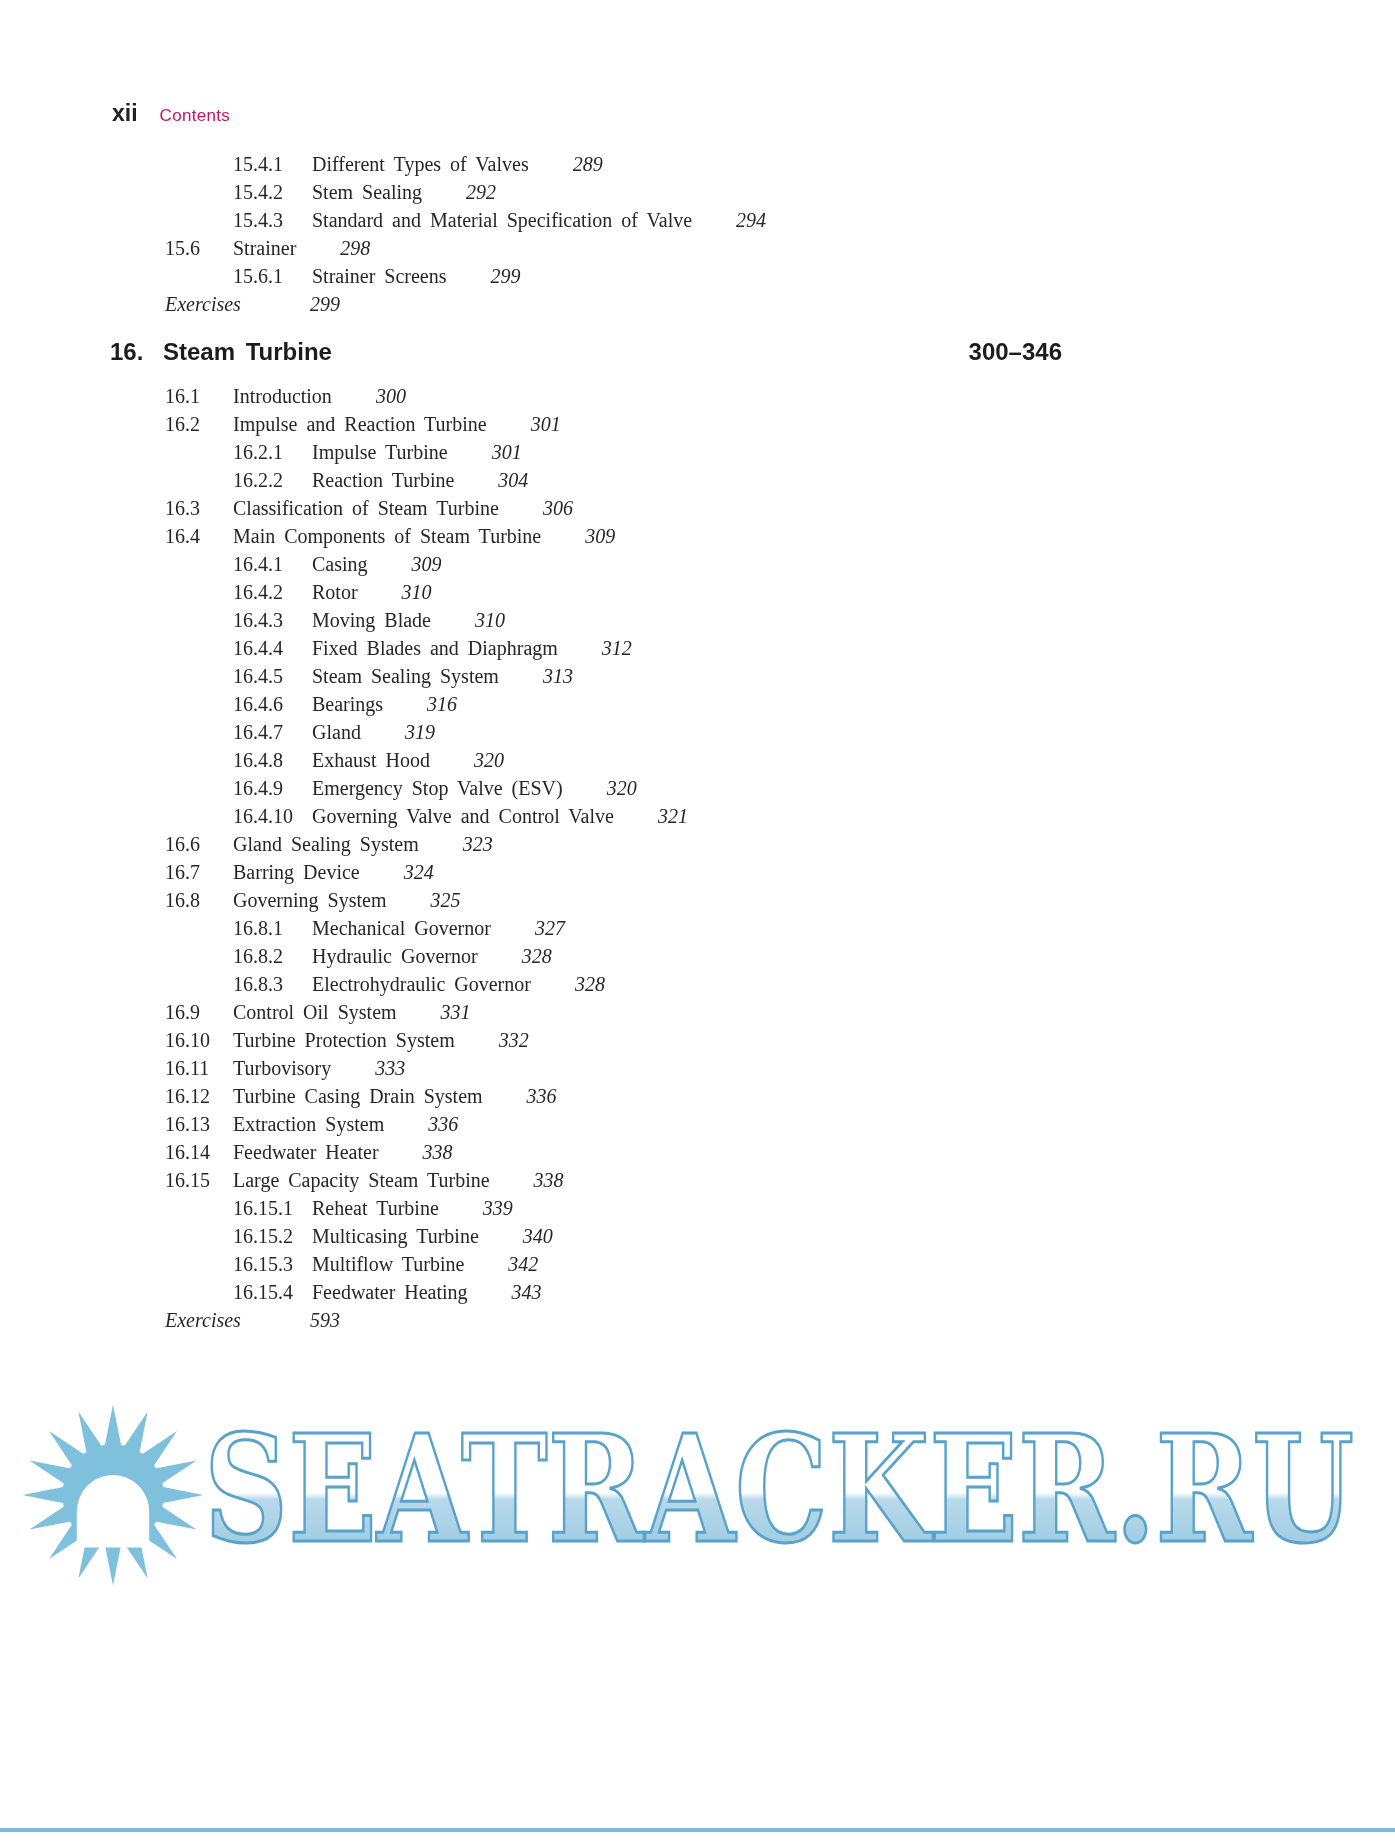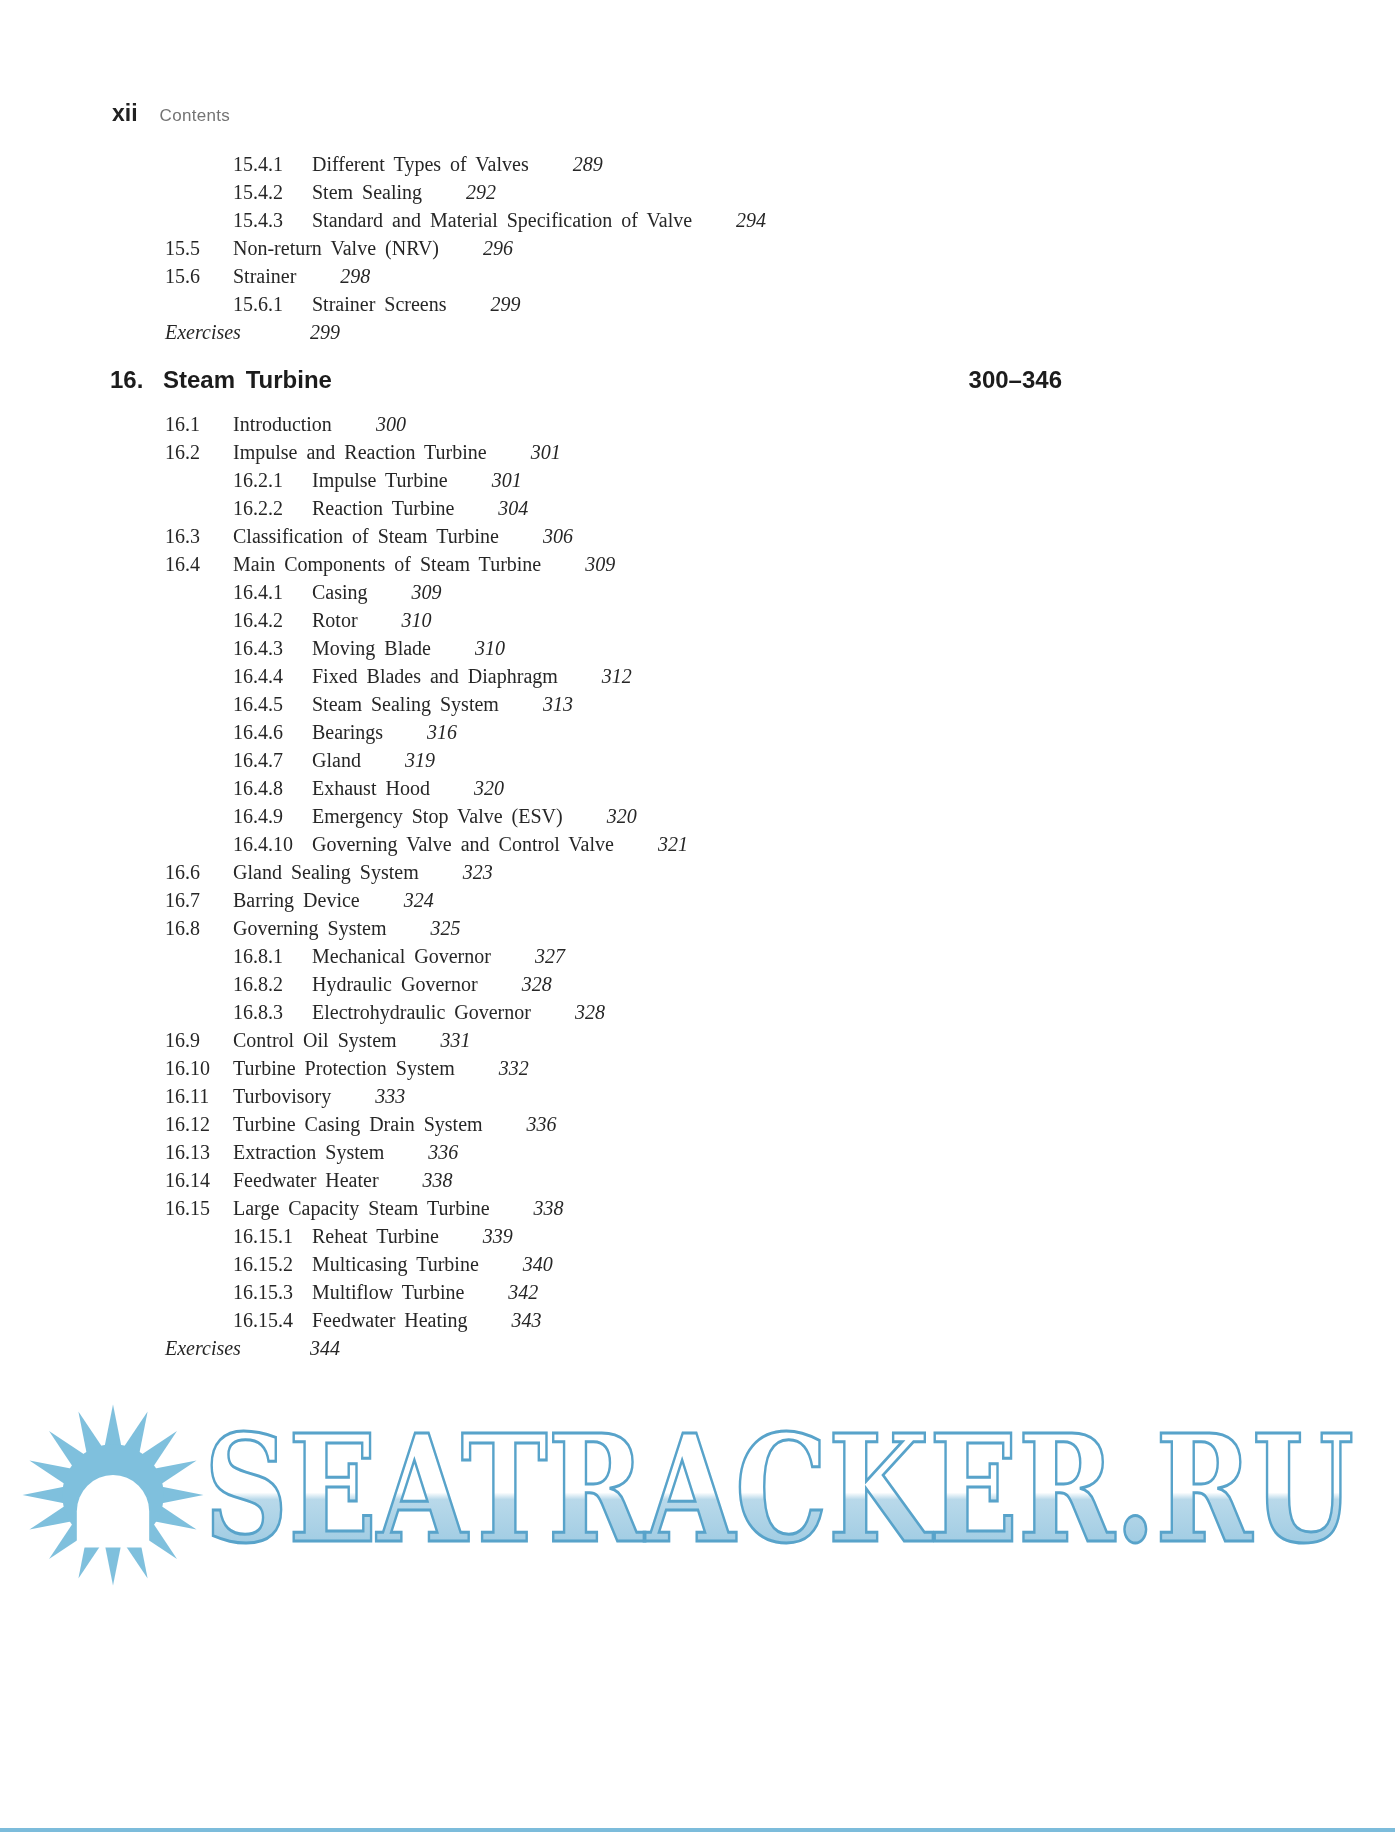--- a/index.html
+++ b/index.html
@@ -5,21 +5,21 @@
   html,body{margin:0;padding:0;}
   body{
     width:1395px;height:1848px;background:#ffffff;position:relative;
     font-family:"Liberation Serif", serif;color:#262626;overflow:hidden;
   }
   .running-head{
     position:absolute;left:112px;top:100px;display:flex;align-items:baseline;gap:22px;
     font-family:"Liberation Sans", sans-serif;
   }
   .folio{font-size:23px;font-weight:bold;color:#222;}
-  .head-label{font-size:17px;color:#737373;letter-spacing:.3px;}
+  .head-label{font-size:17px;color:#be185d;letter-spacing:.3px;}
   .content{
     position:absolute;left:110px;top:150px;width:968px;
     font-size:20px;word-spacing:4px;
   }
   .entry{display:flex;align-items:flex-start;line-height:28px;white-space:nowrap;}
   .entry .num{flex:0 0 auto;}
   .lvl1{padding-left:55px;}
   .lvl1 .num{min-width:68px;}
   .lvl2{padding-left:123px;}
   .lvl2 .num{min-width:79px;}
@@ -58,25 +58,20 @@
         <span class="num">15.4.2</span>
         <span class="ttl">Stem Sealing</span>
         <span class="pg">292</span>
       </div>
       <div class="entry lvl2">
         <span class="num">15.4.3</span>
         <span class="ttl">Standard and Material Specification of Valve</span>
         <span class="pg">294</span>
       </div>
       <div class="entry lvl1">
-        <span class="num">15.5</span>
-        <span class="ttl">Non-return Valve (NRV)</span>
-        <span class="pg">296</span>
-      </div>
-      <div class="entry lvl1">
         <span class="num">15.6</span>
         <span class="ttl">Strainer</span>
         <span class="pg">298</span>
       </div>
       <div class="entry lvl2">
         <span class="num">15.6.1</span>
         <span class="ttl">Strainer Screens</span>
         <span class="pg">299</span>
       </div>
       <div class="entry lvl0">
@@ -253,21 +248,21 @@
         <span class="ttl">Multiflow Turbine</span>
         <span class="pg">342</span>
       </div>
       <div class="entry lvl2">
         <span class="num">16.15.4</span>
         <span class="ttl">Feedwater Heating</span>
         <span class="pg">343</span>
       </div>
       <div class="entry lvl0">
         <span class="ttl">Exercises</span>
-        <span class="pg">344</span>
+        <span class="pg">593</span>
       </div>
     </div>
 </div>
 
 <div class="watermark">
   <svg class="sun" width="190" height="210" viewBox="-105 -105 210 210">
     <defs>
       <path id="ray" d="M0,-100 L10,-50 L-10,-50 Z"></path>
     </defs>
     <g fill="#7fc0dd">

